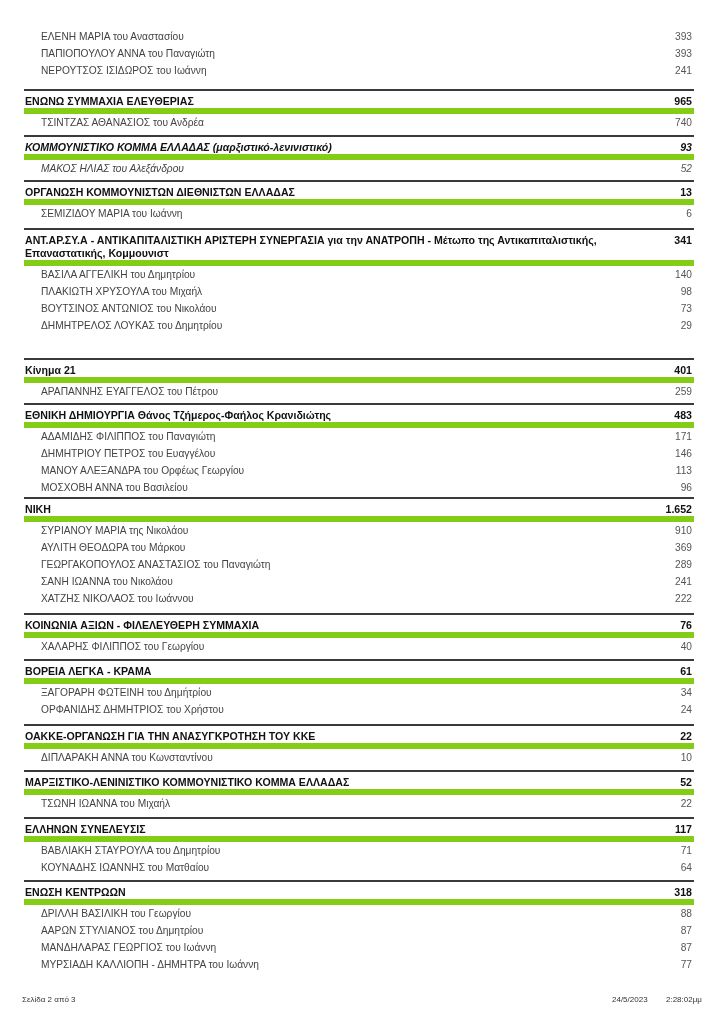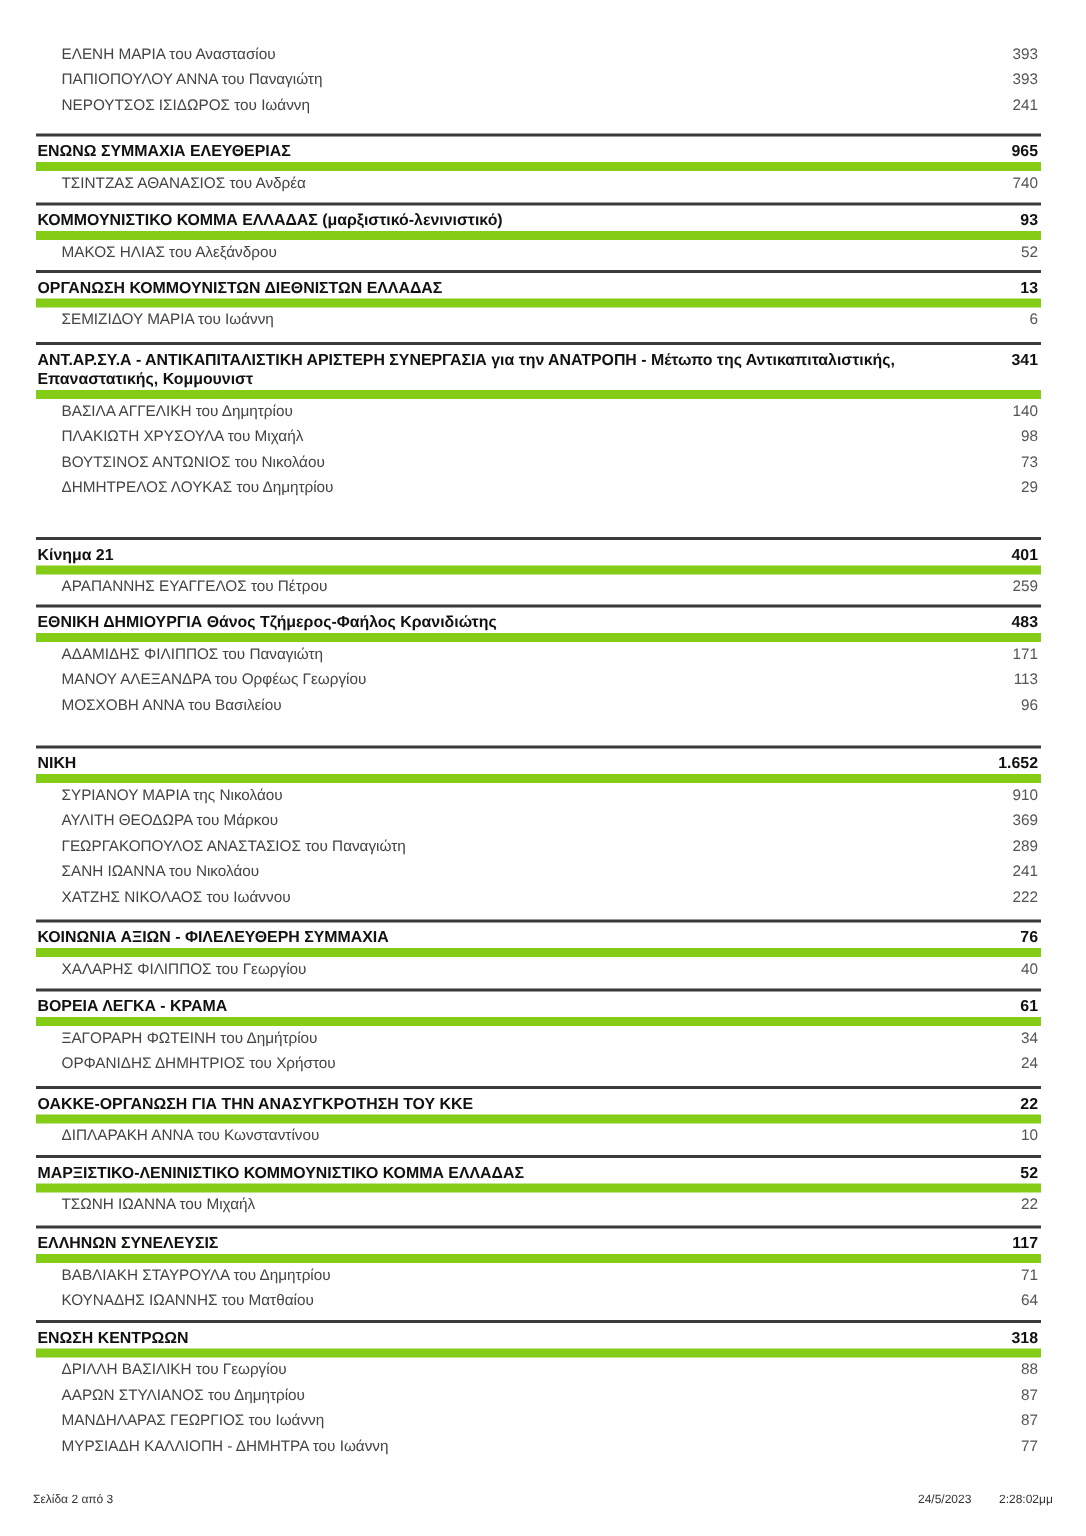--- a/index.html
+++ b/index.html
@@ -44,21 +44,21 @@
       <div class="party" style="top: 89px;">
         <div class="party-head">
           <span class="pname">ΕΝΩΝΩ ΣΥΜΜΑΧΙΑ ΕΛΕΥΘΕΡΙΑΣ</span>
           <span class="ptotal">965</span>
         </div>
         <div class="cand">
           <span class="name">ΤΣΙΝΤΖΑΣ ΑΘΑΝΑΣΙΟΣ του Ανδρέα</span>
           <span class="votes">740</span>
         </div>
       </div>
-      <div class="party" style="top: 135px;">
+      <div class="party" style="top: 135px; font-style: italic;">
         <div class="party-head">
           <span class="pname">ΚΟΜΜΟΥΝΙΣΤΙΚΟ ΚΟΜΜΑ ΕΛΛΑΔΑΣ (μαρξιστικό-λενινιστικό)</span>
           <span class="ptotal">93</span>
         </div>
         <div class="cand">
           <span class="name">ΜΑΚΟΣ ΗΛΙΑΣ του Αλεξάνδρου</span>
           <span class="votes">52</span>
         </div>
       </div>
       <div class="party" style="top: 180px;">
@@ -104,20 +104,24 @@
         </div>
       </div>
       <div class="party" style="top: 403px;">
         <div class="party-head">
           <span class="pname">ΕΘΝΙΚΗ ΔΗΜΙΟΥΡΓΙΑ Θάνος Τζήμερος-Φαήλος Κρανιδιώτης</span>
           <span class="ptotal">483</span>
         </div>
         <div class="cand">
           <span class="name">ΑΔΑΜΙΔΗΣ ΦΙΛΙΠΠΟΣ του Παναγιώτη</span>
           <span class="votes">171</span>
+        </div>
+        <div class="cand">
+          <span class="name">ΔΗΜΗΤΡΙΟΥ ΠΕΤΡΟΣ του Ευαγγέλου</span>
+          <span class="votes">146</span>
         </div>
         <div class="cand">
           <span class="name">ΜΑΝΟΥ ΑΛΕΞΑΝΔΡΑ του Ορφέως Γεωργίου</span>
           <span class="votes">113</span>
         </div>
         <div class="cand">
           <span class="name">ΜΟΣΧΟΒΗ ΑΝΝΑ του Βασιλείου</span>
           <span class="votes">96</span>
         </div>
       </div>

